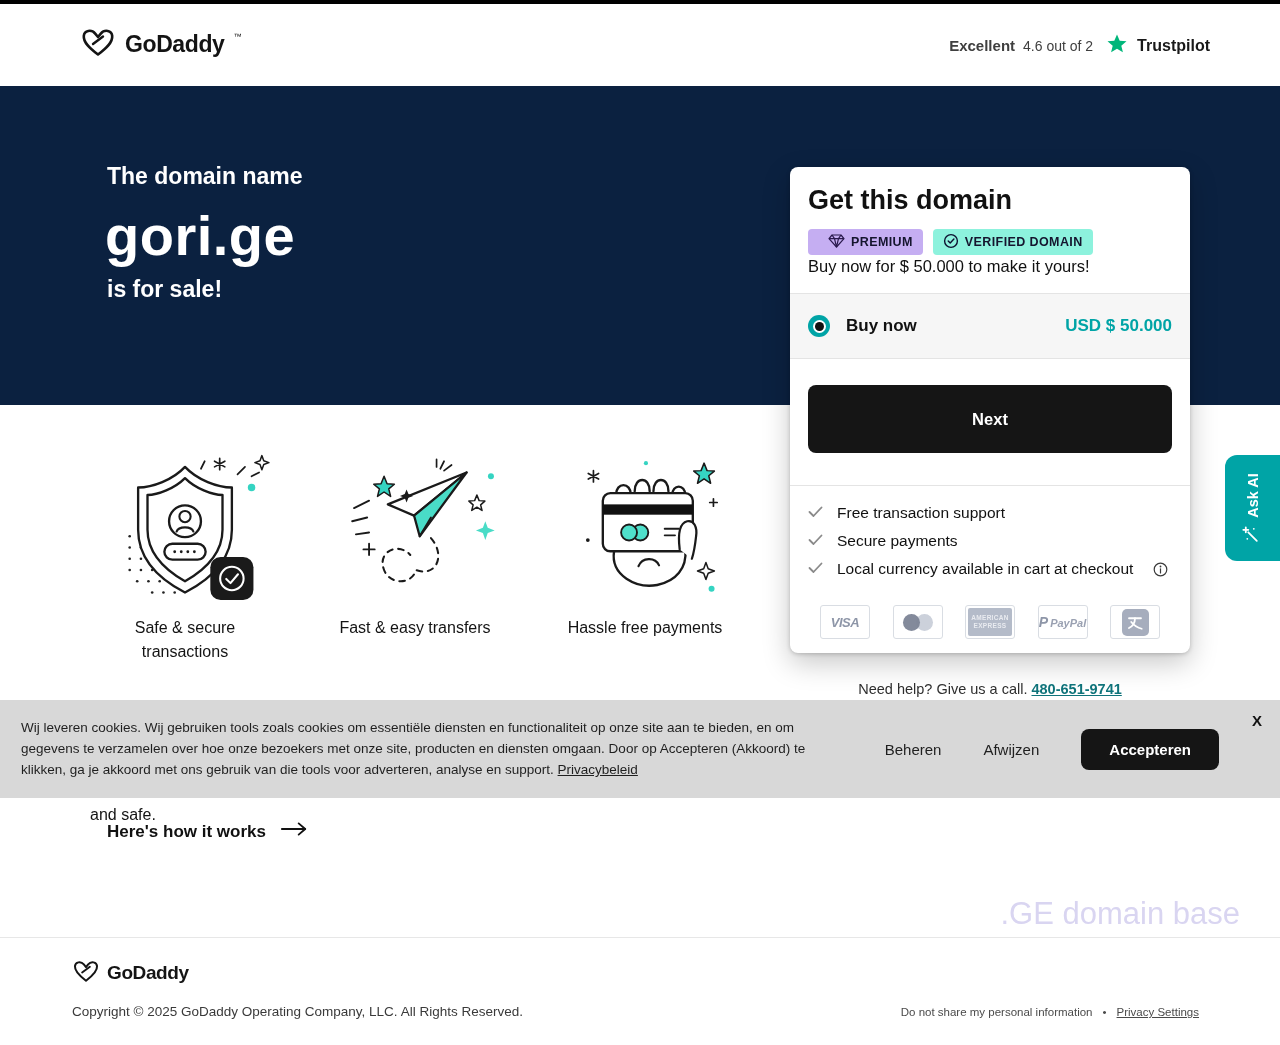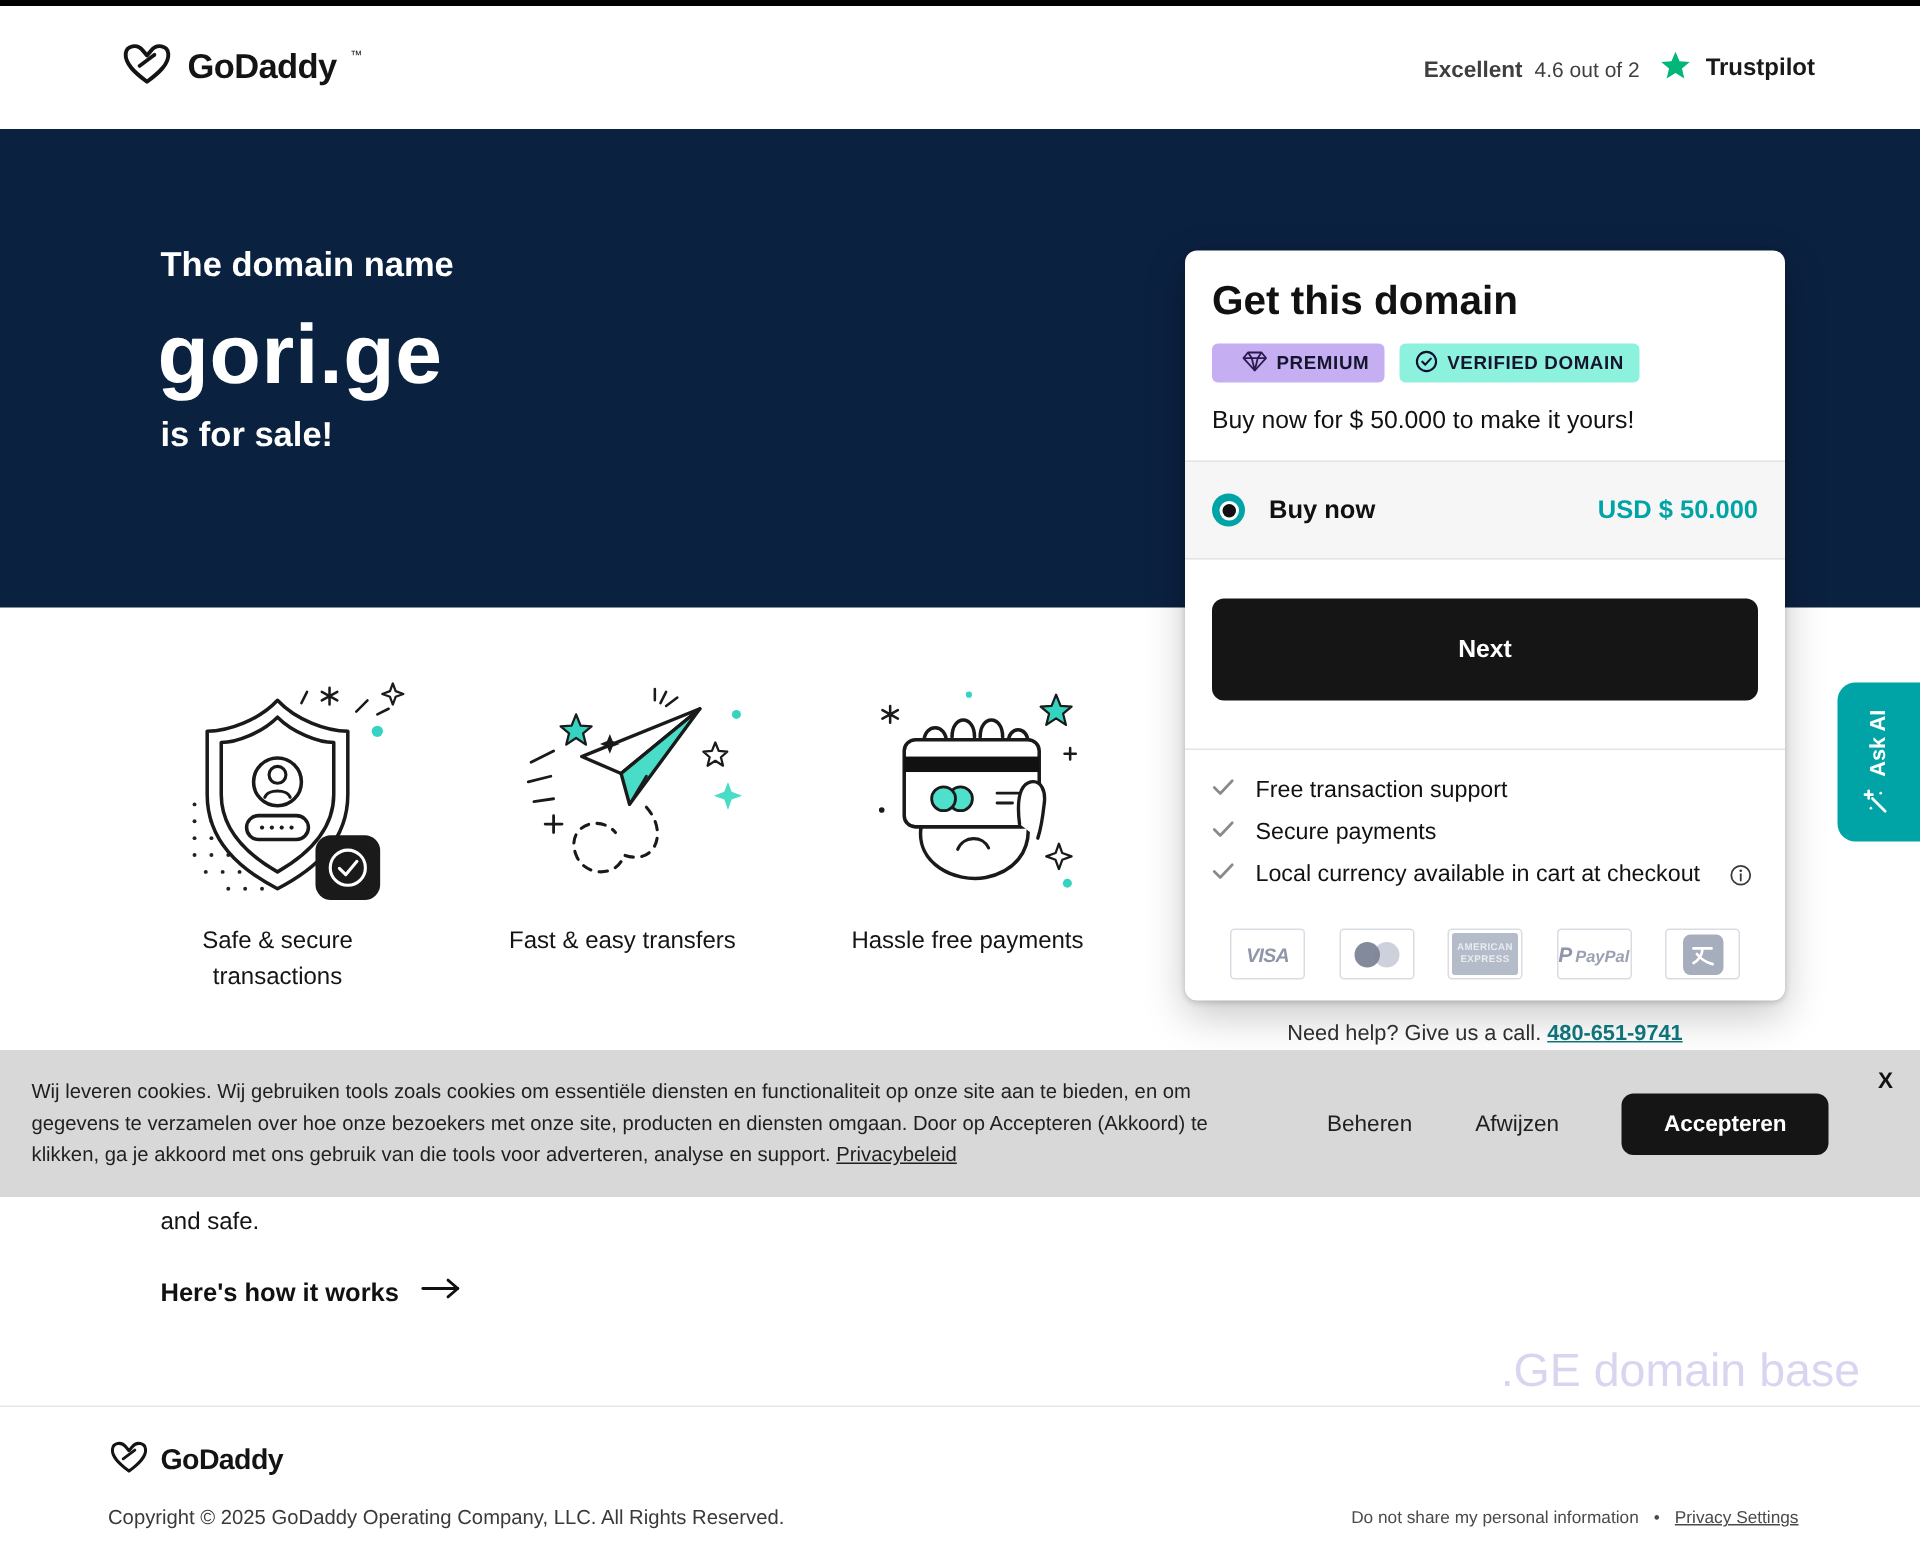--- a/index.html
+++ b/index.html
@@ -38,21 +38,21 @@
     position:absolute; left:790px; top:167px; width:400px; background:#fff;
     border-radius:8px; box-shadow:0 1px 4px rgba(0,0,0,.2), 0 10px 28px rgba(0,0,0,.22);
     padding:0 18px;
   }
   .card-title { margin-top:18px; font-size:27px; line-height:30px; font-weight:700; color:#111; }
   .badges { margin-top:14px; display:flex; gap:10px; height:26px; }
   .badge { display:inline-flex; align-items:center; gap:6px; border-radius:4px; padding:0 10px;
            font-size:12.5px; font-weight:700; letter-spacing:0.4px; color:#15152e; }
   .badge-premium { background:#c5aef2;padding-left:20px; }
   .badge-verified { background:#8df2dd; }
-  .buy-line { margin-top:14px; font-size:16.5px; line-height:22px; color:#111; }
+  .buy-line { font-size:16.5px; line-height:22px; color:#111; }
   .option-row { margin:16px -18px 0; background:#f6f6f6; border-top:1px solid #e4e4e4;
                 border-bottom:1px solid #e4e4e4; padding:21px 18px; display:flex; align-items:center; }
   .radio { width:22px; height:22px; border-radius:50%; background:#00a4a6; display:flex;
            align-items:center; justify-content:center; cursor:pointer; }
   .radio-inner { width:13px; height:13px; border-radius:50%; background:#fff; display:flex;
                  align-items:center; justify-content:center; }
   .radio-dot { width:9px; height:9px; border-radius:50%; background:#111; }
   .option-label { margin-left:16px; font-size:17px; font-weight:700; color:#111; }
   .option-price { margin-left:auto; font-size:17px; font-weight:700; color:#00a4a6; }
   .next-wrap { padding-top:26px; }
@@ -93,22 +93,22 @@
   .cookie-link { text-decoration:underline; color:#1f1f1f; cursor:pointer; }
   .cookie-actions { position:absolute; right:61px; top:0; height:98px; display:flex; align-items:center; gap:42px;margin-left:36px; }
   .cookie-text-btn { font-size:15px; color:#1f1f1f; background:none; border:none; cursor:pointer;
                      font-family:"Liberation Sans",sans-serif; }
   .cookie-accept { background:#151515; color:#fff; font-size:15px; font-weight:600; border:none;
                    border-radius:8px; padding:12px 28px; cursor:pointer; font-family:"Liberation Sans",sans-serif; }
   .cookie-close { position:absolute; right:18px; top:12px; font-size:15px; font-weight:600; color:#111;
                   background:none; border:none; cursor:pointer; font-family:"Liberation Sans",sans-serif; }
 
   
-  .partial-text { position:absolute; left:107px; top:806px; font-size:16px; color:#141414; }
-  .how-link { position:absolute; left:107px; top:851px; display:flex; align-items:center; gap:14px;
+  .partial-text { position:absolute; left:90px; top:806px; font-size:16px; color:#141414; }
+  .how-link { position:absolute; left:107px; top:821px; display:flex; align-items:center; gap:14px;
               font-size:17px; font-weight:700; color:#111; cursor:pointer; }
   .watermark { position:absolute; right:40px; top:896px; font-size:31px; color:#d9d5f1; }
 
   
   .footer { position:absolute; left:0; top:937px; width:1280px; height:108px; background:#fff;
             border-top:1px solid #e7e7e7; }
   .footer-logo { position:absolute; left:72px; top:20px; display:flex; align-items:center; gap:7px; }
   .footer-logo .logo-word { font-size:19px; }
   .footer-copy { position:absolute; left:72px; top:66px; font-size:13.5px; color:#3a3a3a; }
   .footer-links { position:absolute; right:81px; top:68px; display:flex; align-items:center; gap:10px;

